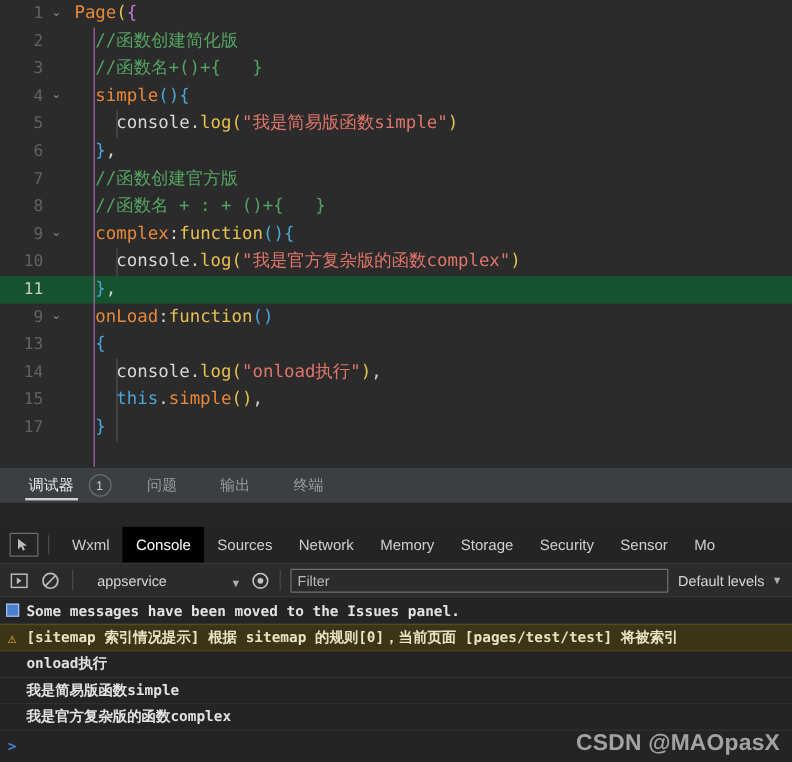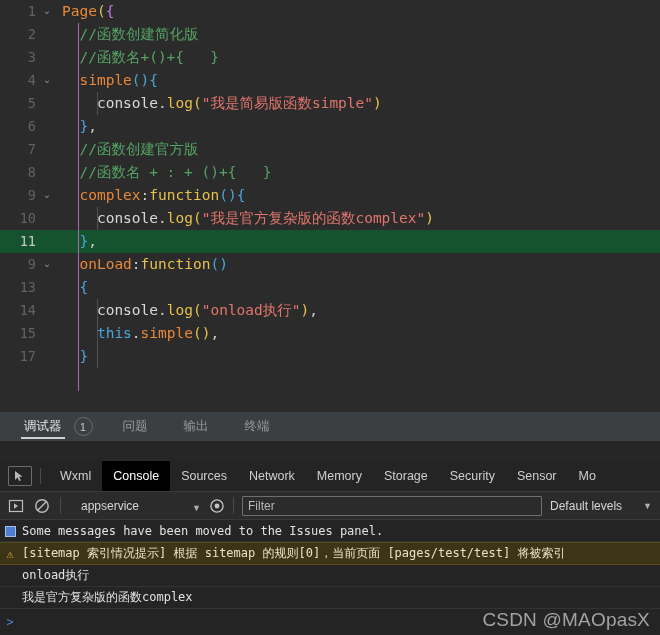--- a/index.html
+++ b/index.html
@@ -197,25 +197,24 @@
     font-family: "Liberation Sans", "DejaVu Sans", sans-serif;
   }
   .levels {
     font-size: 12px;
     color: #d6d6d6;
     display: flex;
     align-items: center;
     margin-right: 8px;
     white-space: nowrap;
     cursor: default;
-    gap: 15px;
-  }
-
-  
-  .c-body { flex: 1 1 auto; background: #242424; overflow: hidden; }
+  }
+
+  
+  .c-body { flex: 1 1 auto; background: #242424; overflow: hidden; font-weight: bold; }
   .msg {
     display: flex;
     align-items: center;
     min-height: 19px;
     border-bottom: 1px solid #323232;
     font-size: 12px;
     color: #e2e2e2;
     padding: 1px 0;
     font-family: "DejaVu Sans Mono", "Liberation Mono", monospace;
   }
@@ -365,20 +364,24 @@
           <div class="msg warn">
             <span class="gutter-ic"><span class="warn-tri">⚠</span></span>
             <span class="txt">[sitemap 索引情况提示] 根据 sitemap 的规则[0]，当前页面 [pages/test/test] 将被索引</span>
           </div>
           <div class="msg log">
             <span class="gutter-ic"></span>
             <span class="txt">onload执行</span>
           </div>
           <div class="msg log">
             <span class="gutter-ic"></span>
+            <span class="txt">我是简易版函数simple</span>
+          </div>
+          <div class="msg log">
+            <span class="gutter-ic"></span>
             <span class="txt">我是官方复杂版的函数complex</span>
           </div>
         </div>
       <div class="prompt-row">
         <span class="chev">&gt;</span>
         <span class="watermark">CSDN @MAOpasX</span>
       </div>
     </div>
 
   </div>

